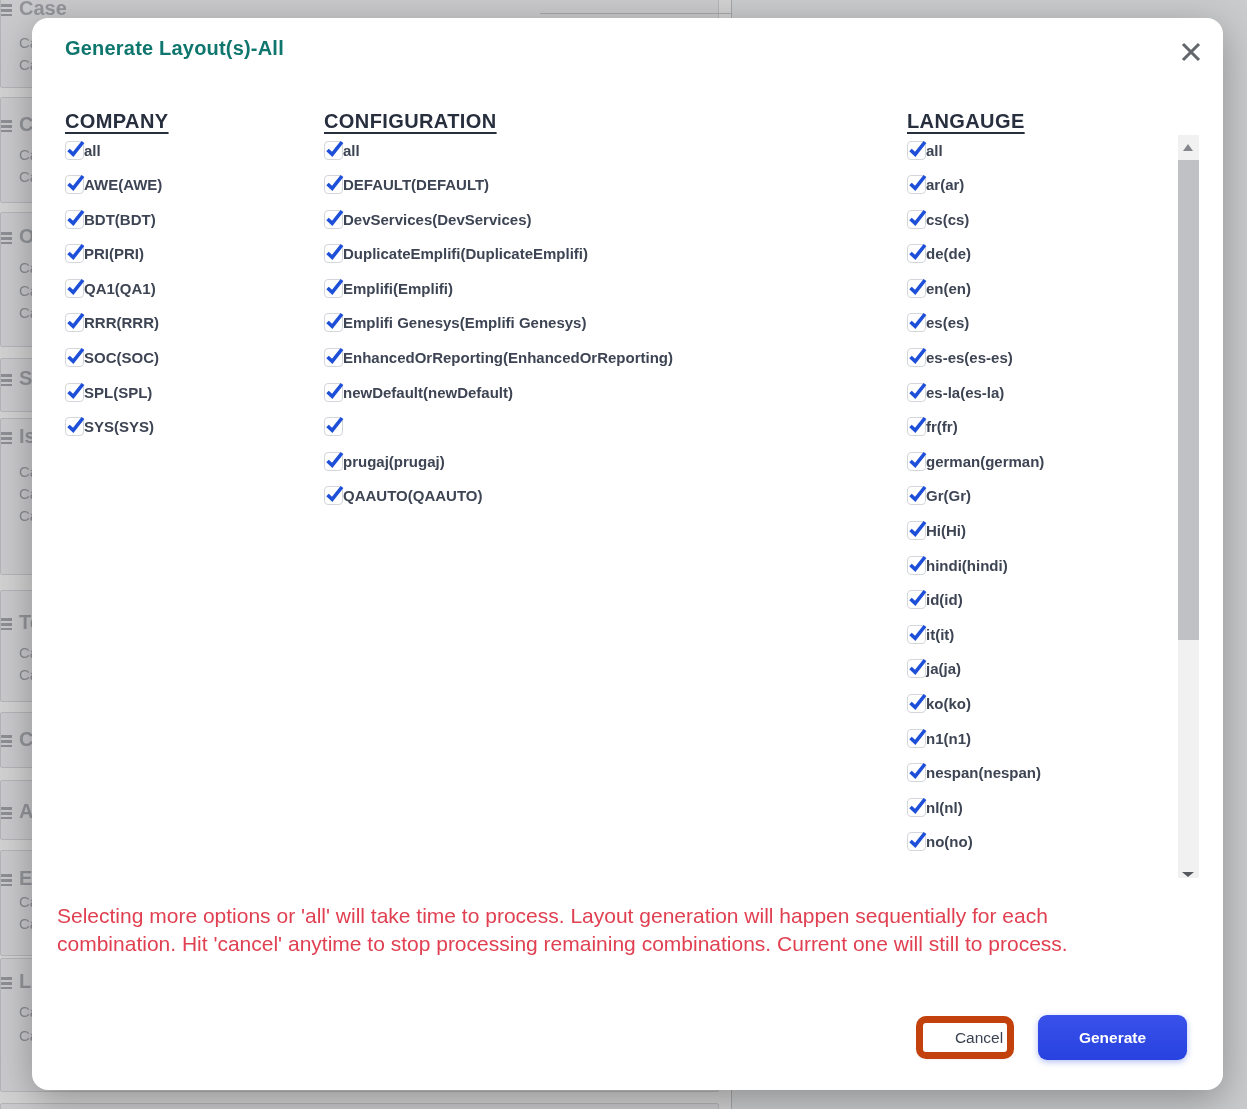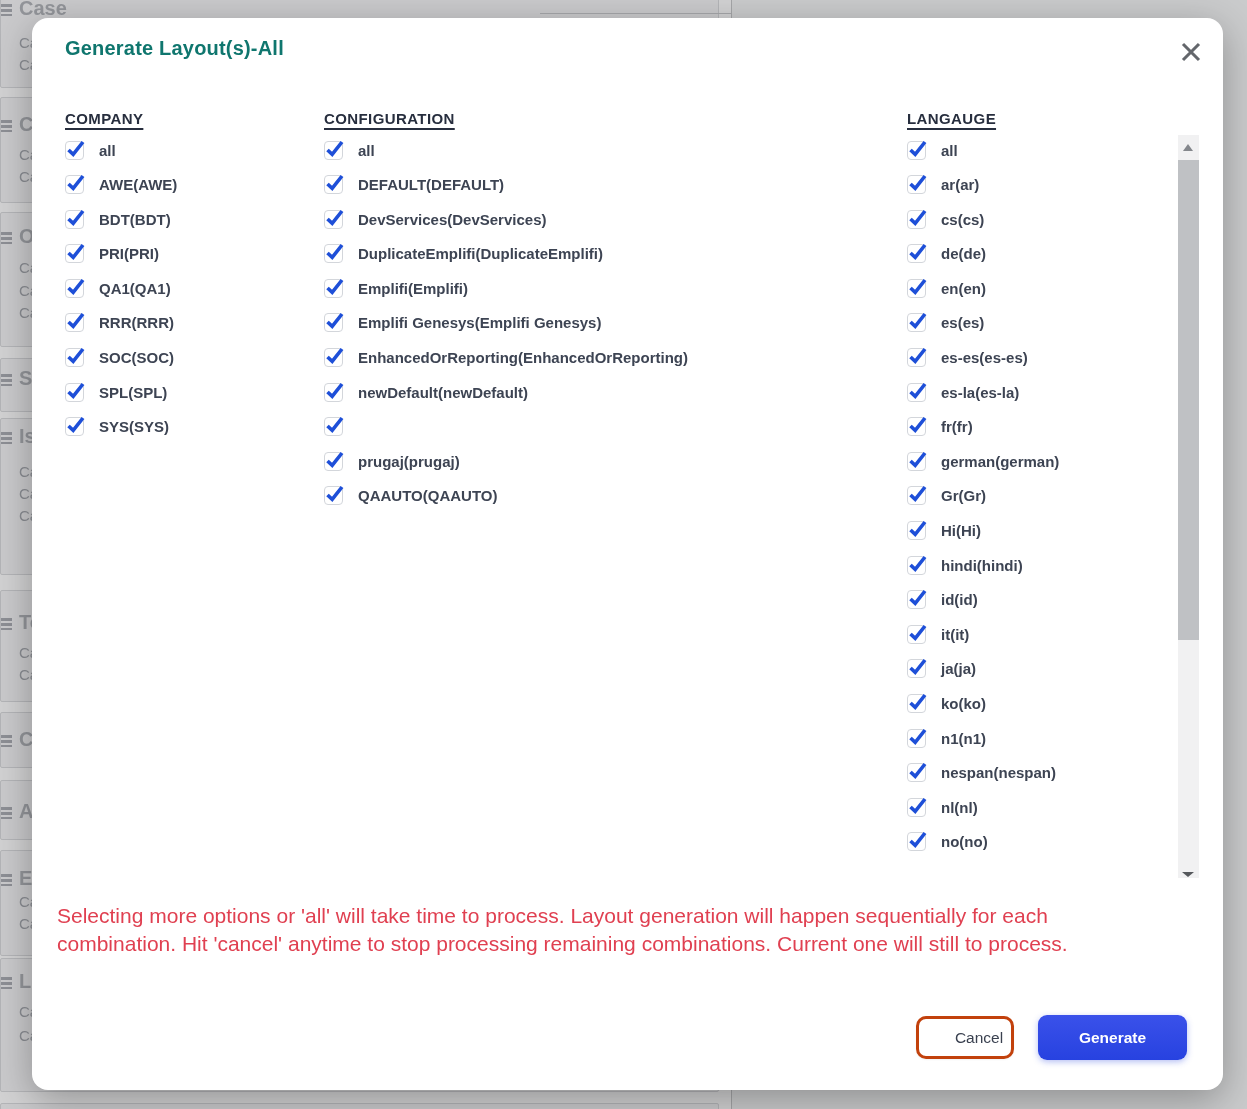--- a/index.html
+++ b/index.html
@@ -24,53 +24,53 @@
   
   .modal { position:absolute; left:32px; top:18px; width:1191px; height:1072px;
            background:#ffffff; border-radius:16px; z-index:10;
            box-shadow:0 10px 38px rgba(0,0,0,0.30); }
   .modal-title { position:absolute; left:33px; top:19px; font-size:20px; font-weight:bold;
                  color:#0f766e; letter-spacing:.2px; }
   .close-btn { position:absolute; top:20px; right:16px; width:28px; height:28px;
                background:none; border:none; cursor:pointer; }
   .close-btn svg { display:block; }
 
-  .col-header { position:absolute; top:92px; font-size:15px; font-weight:bold; color:#272e3e;
+  .col-header { position:absolute; top:92px; font-size:20px; font-weight:bold; color:#272e3e;
                 letter-spacing:.4px; text-decoration:underline;
                 text-underline-offset:4px; text-decoration-thickness:1.6px; white-space:nowrap; }
   .hdr-company { left:33px; }  .hdr-config { left:292px; }  .hdr-lang { left:875px; }
 
   .rows { display:flex; flex-direction:column; }
   .rows-company { position:absolute; left:33px;  top:121px; }
   .rows-config  { position:absolute; left:292px; top:121px; }
   .lang-viewport { position:absolute; left:875px; top:117px; width:270px; height:743px; overflow:hidden; }
   .lang-viewport .rows { padding-top:4px; }
 
   .row { display:flex; align-items:center; height:22px; margin-bottom:12.6px; cursor:pointer; }
   .cb  { position:relative; width:19px; height:19px; flex:0 0 19px; background:#fff;
          border:1px solid #d3d6db; border-radius:4px; }
   .cb svg { position:absolute; left:-1px; top:-3px; overflow:visible; }
-  .row-label { margin-left:15px; font-size:15px; font-weight:bold; color:#3d4453; white-space:nowrap; }
+  .row-label { font-size:15px; font-weight:bold; color:#3d4453; white-space:nowrap; }
 
   
   .sb { position:absolute; left:1146px; top:117px; width:21px; height:743px; background:#f1f1f2; }
   .sb-up { position:absolute; top:0; left:0; width:21px; height:25px; }
   .sb-up:after { content:""; position:absolute; left:5px; top:9px; width:0; height:0;
                  border-left:5.5px solid transparent; border-right:5.5px solid transparent;
                  border-bottom:7px solid #84878c; }
   .sb-thumb { position:absolute; top:25px; left:0; width:21px; height:480px; background:#bfc1c4; }
   .sb-down { position:absolute; bottom:1px; left:4px; width:0; height:0;
              border-left:6.5px solid transparent; border-right:6.5px solid transparent;
              border-top:5px solid #55585c; }
 
   .warning { position:absolute; left:25px; top:884px; width:1085px;
              font-size:21px; line-height:27.5px; color:#e04051; }
 
   .footer { position:absolute; top:997px; right:36px; display:flex; gap:24px; align-items:center; }
-  .btn-cancel { width:98px; height:43px; background:#fff; border:3px solid #c2410c; border-radius:10px;
+  .btn-cancel { width:98px; height:43px; background:#fff; border:7px solid #c2410c; border-radius:10px;
                 font-family:inherit; font-size:15.5px; color:#3a4150; cursor:pointer;
                 box-shadow:0 1px 2px rgba(0,0,0,.05);padding-left:28px; }
   .btn-generate { width:149px; height:45px; border:none; border-radius:9px;
                   background:linear-gradient(180deg,#3a51ea,#2742e0); color:#fff;
                   font-family:inherit; font-size:15.5px; font-weight:bold; cursor:pointer;
                   box-shadow:0 2px 6px rgba(43,73,224,.35); }
 </style>
 </head>
 <body>
 

